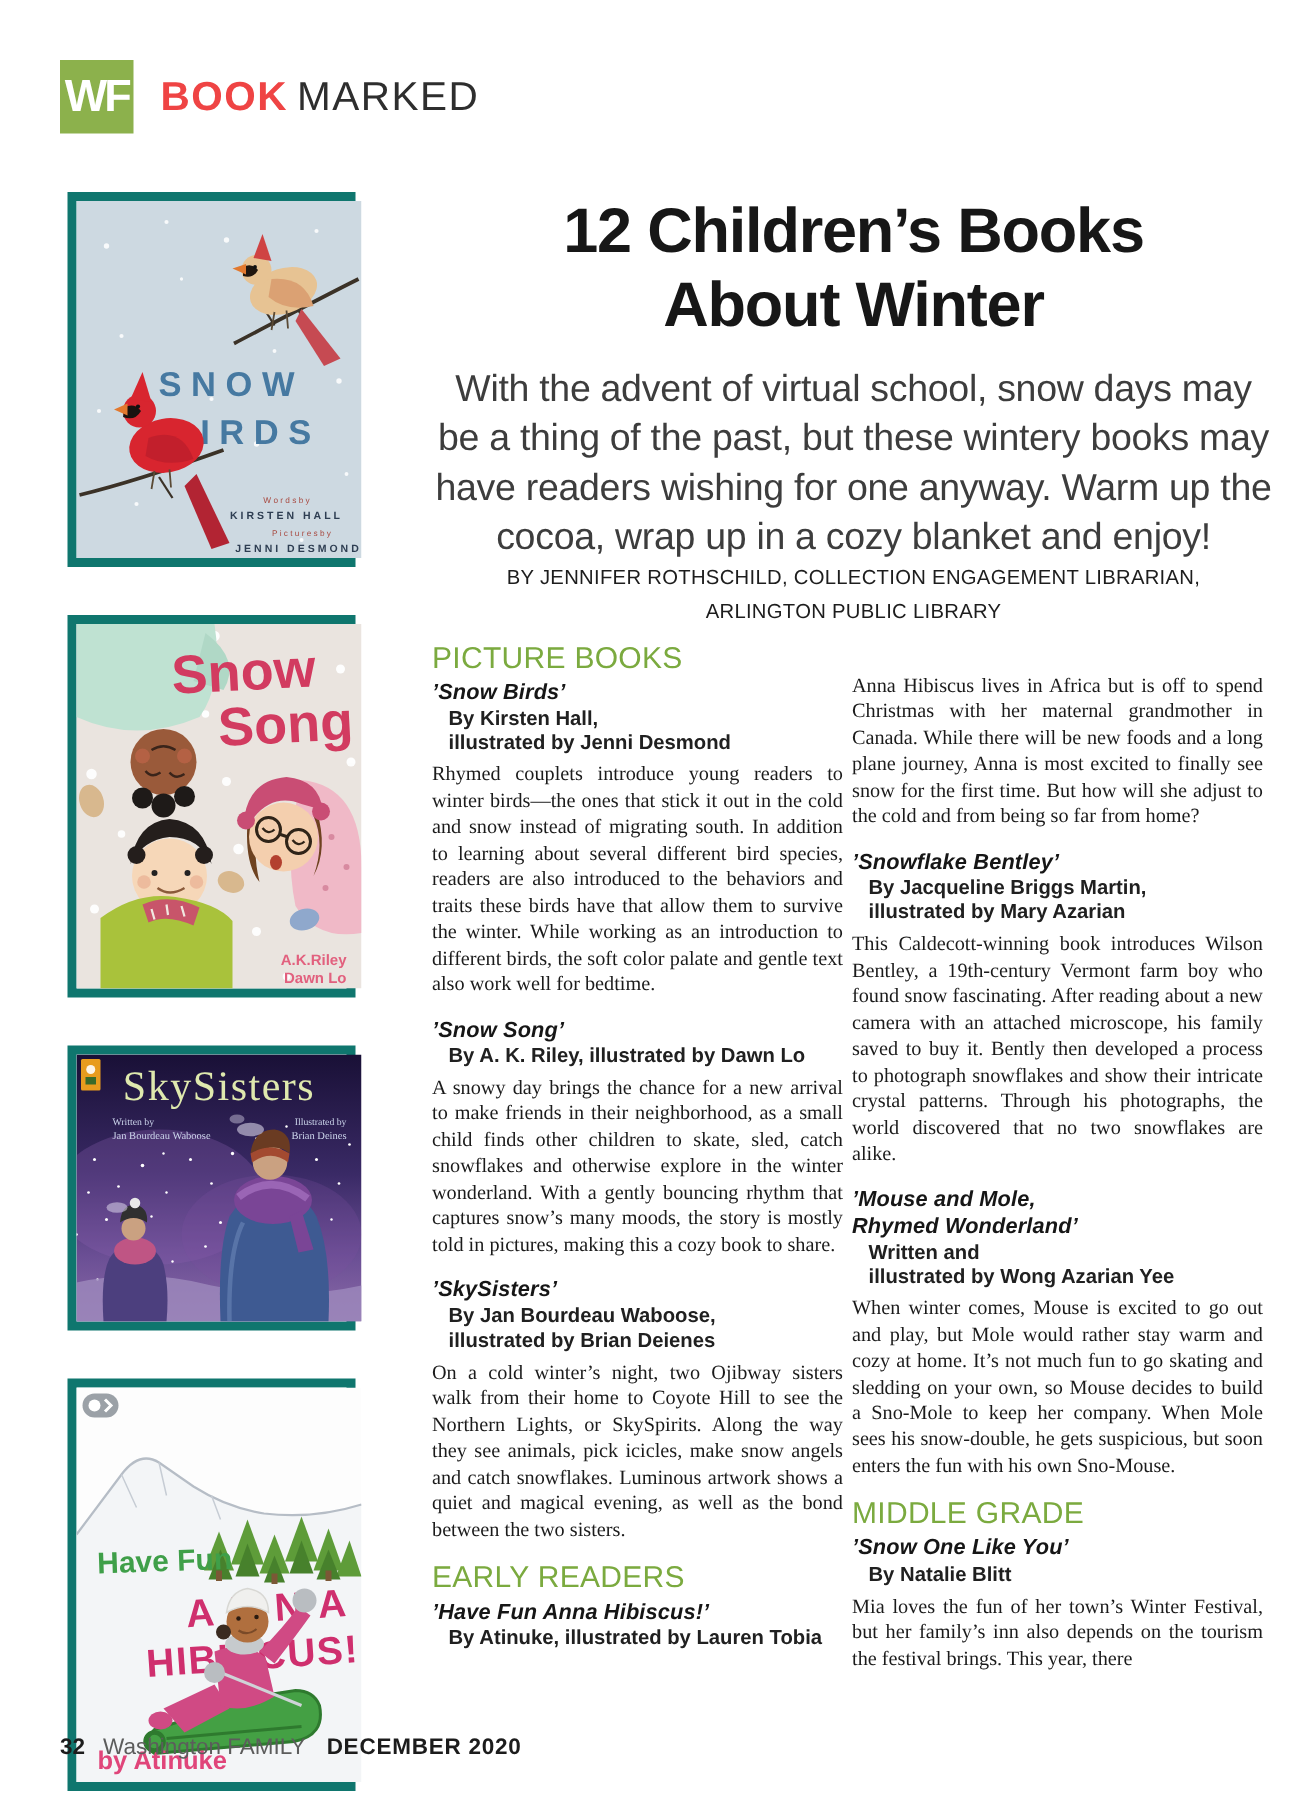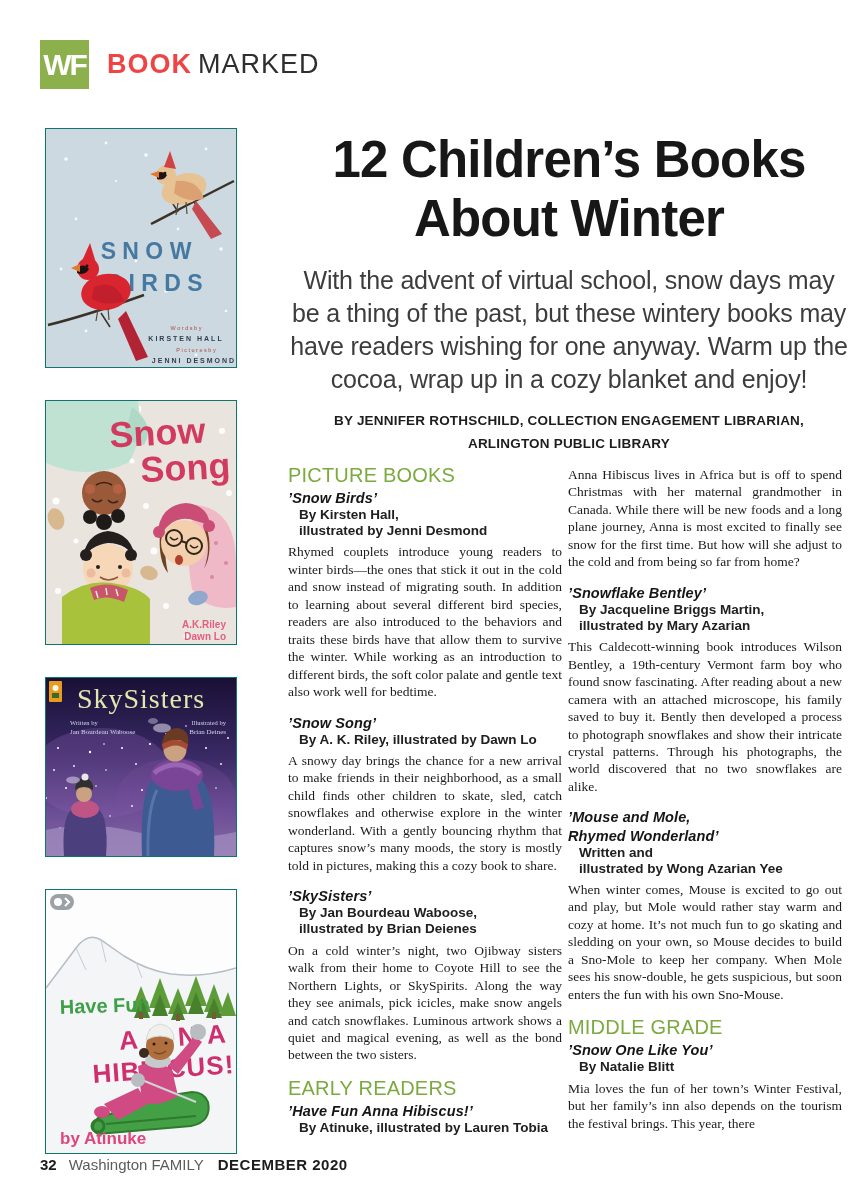--- a/index.html
+++ b/index.html
@@ -15,44 +15,44 @@
     font-weight:bold; font-size:30px; letter-spacing:-2px;
     display:flex; align-items:center; justify-content:center;
     font-family:"Liberation Sans", sans-serif;
   }
   .masthead-title { margin-left:18px; font-size:27px; letter-spacing:1px; color:#222; }
   .masthead-title .bold { font-weight:bold; color:#ef4444; }
   .masthead-title .light { font-weight:normal; color:#2e2e2e; margin-left:6px; }
 
   
   .covers { position:absolute; left:45px; top:128px; width:192px; }
-  .cover { border:1px solid #0f766e; margin-bottom:32px; background:#fff; }
+  .cover { border:6px solid #0f766e; margin-bottom:32px; background:#fff; }
   .cover svg { display:block; }
 
   
   .main { position:absolute; left:288px; top:130px; width:562px; }
-  .title { font-size:51px; line-height:1.16; font-weight:bold; text-align:center;
+  .title { font-size:42px; line-height:1.16; font-weight:bold; text-align:center;
            color:#171717; letter-spacing:-0.8px; }
   .intro { margin-top:16px; font-size:25px; line-height:1.31; text-align:center;
            color:#3d3d3d; font-weight:400; letter-spacing:-0.2px; }
-  .byline { margin-top:15px; text-align:center; font-size:13.5px; font-weight:bold;
+  .byline { text-align:center; font-size:13.5px; font-weight:normal;
             color:#1d1d1d; line-height:1.65; letter-spacing:0.2px; }
 
   .cols { display:flex; gap:6px; margin-top:9px; }
   .col { width:274px; }
   .sec-heading { color:#7BAA3F; font-size:20px; font-weight:400; letter-spacing:0.2px;
                  margin:13px 0 2px; }
   .sec-heading.first { margin-top:0; }
   .book-title { font-size:14.5px; font-weight:bold; font-style:italic; color:#161616;
                 margin-top:13px; line-height:1.25; letter-spacing:0.1px; }
   .book-title.tight { margin-top:0; }
   .book-byline { font-size:13.5px; font-weight:bold; color:#202020; line-height:1.2;padding-left:11px; }
   .book-body { font-family:"Liberation Serif", serif; font-size:13.5px; line-height:1.295;
                text-align:justify; color:#1b1b1b; margin-top:4px; }
-  .cont { margin-top:2px; }
+  .cont { margin-top:20px; }
 
   
   .footer { position:absolute; left:40px; top:1156px; font-size:15px; color:#1c1c1c; }
   .footer .pg { font-weight:bold; }
   .footer .mag { color:#5c5c5c; margin-left:12px; }
   .footer .issue { font-weight:bold; margin-left:14px; letter-spacing:0.5px; }
 </style>
 </head>
 <body>
 

